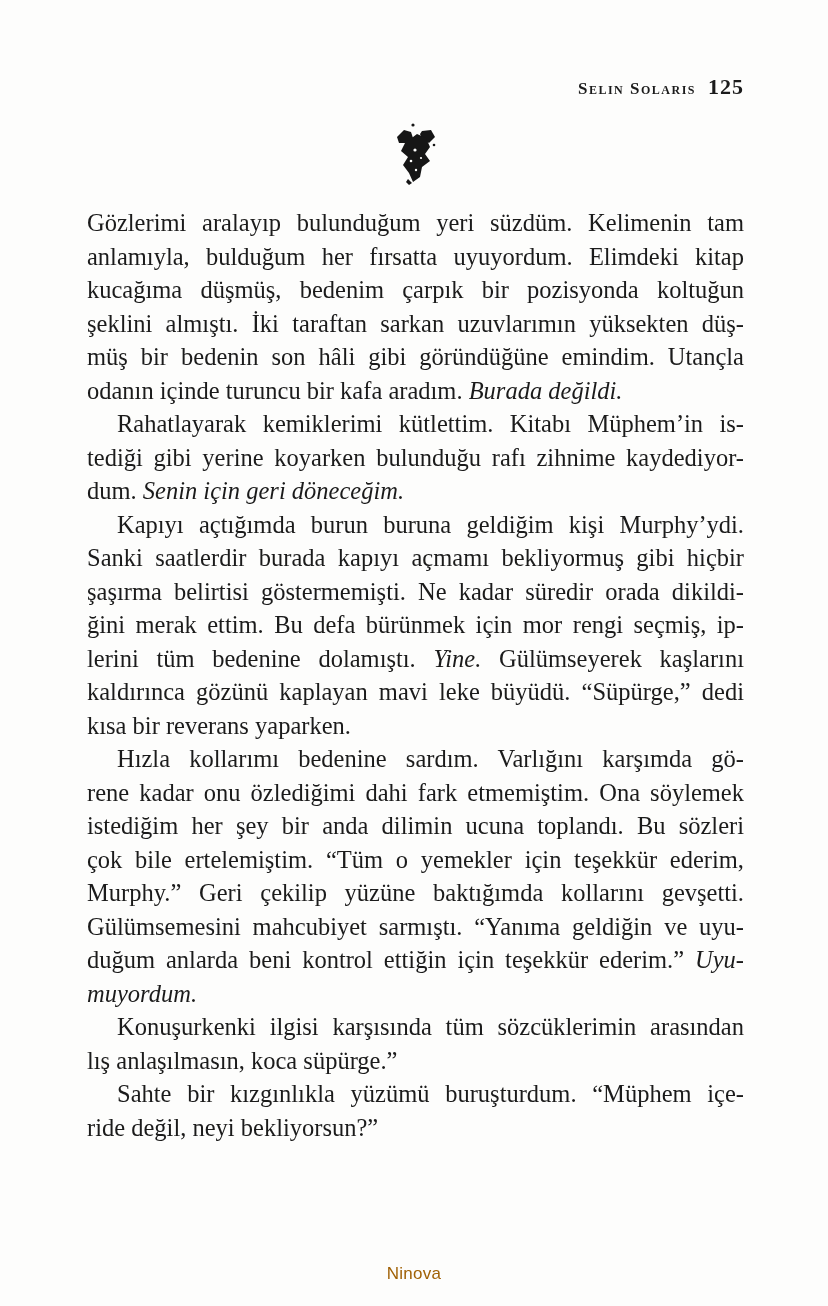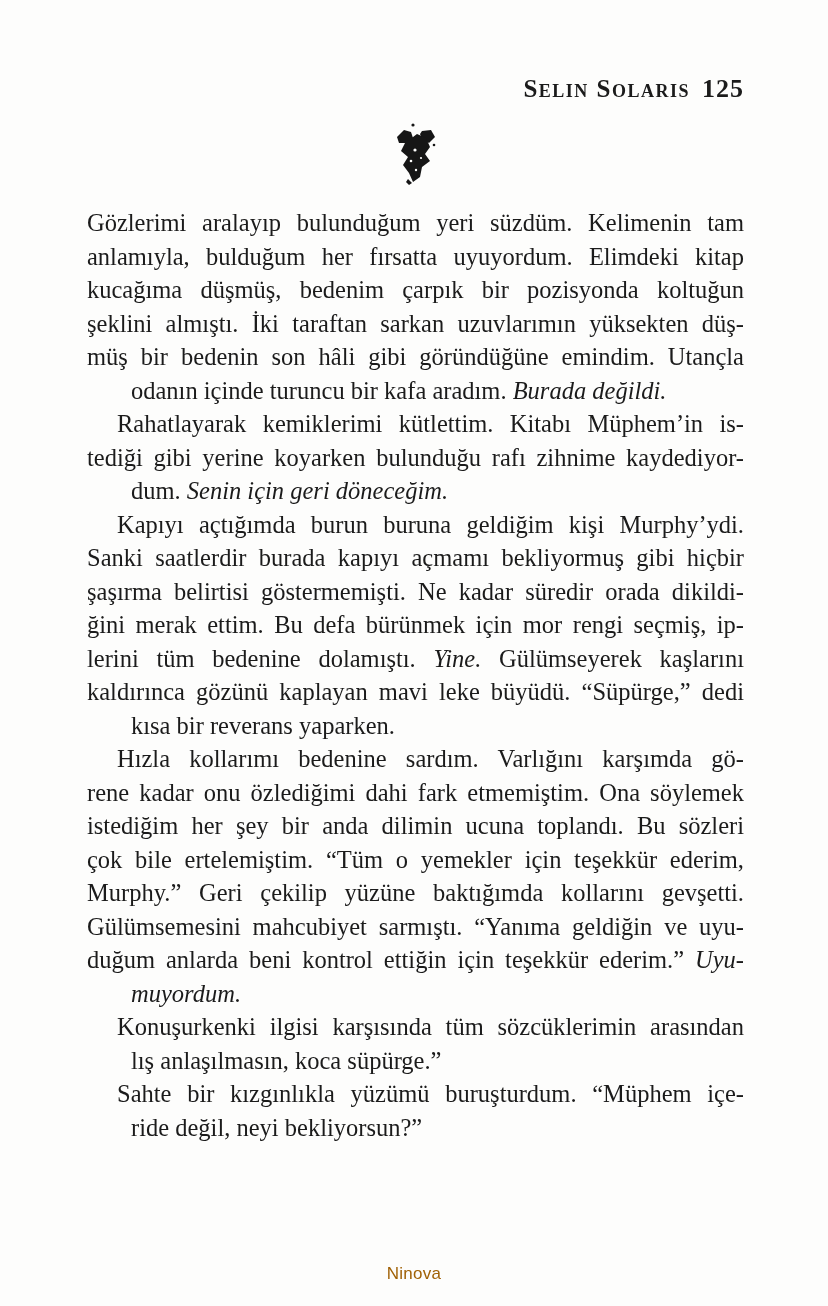--- a/index.html
+++ b/index.html
@@ -16,24 +16,24 @@
   .running-header {
     position: absolute;
     top: 74px;
     right: 84px;
     white-space: nowrap;
     font-weight: bold;
     letter-spacing: 1.5px;
   }
   .running-header .title {
     font-variant: small-caps;
-    font-size: 25px;
+    font-size: 17px;
   }
   .running-header .pagenum {
-    font-size: 26px;
+    font-size: 22px;
     letter-spacing: 1px;
     margin-left: 12px;
     font-weight: 600;
   }
   .ornament {
     position: absolute;
     left: 392px;
     top: 121px;
     width: 48px;
     height: 64px;
@@ -46,21 +46,21 @@
     font-size: 24.5px;
     line-height: 33.5px;
   }
   .line {
     height: 33.5px;
     overflow: hidden;
     text-align: justify;
     text-align-last: justify;
     white-space: normal;
   }
-  .line.para-end { text-align-last: left; margin-left: 44px; }
+  .line.para-end { text-align-last: left; }
   .line.indent { text-indent: 30px; }
   .it { font-style: italic; }
   .footer {
     position: absolute;
     left: 0;
     right: 0;
     bottom: 22px;
     text-align: center;
     font-family: "Liberation Sans", sans-serif;
     font-size: 17px;

